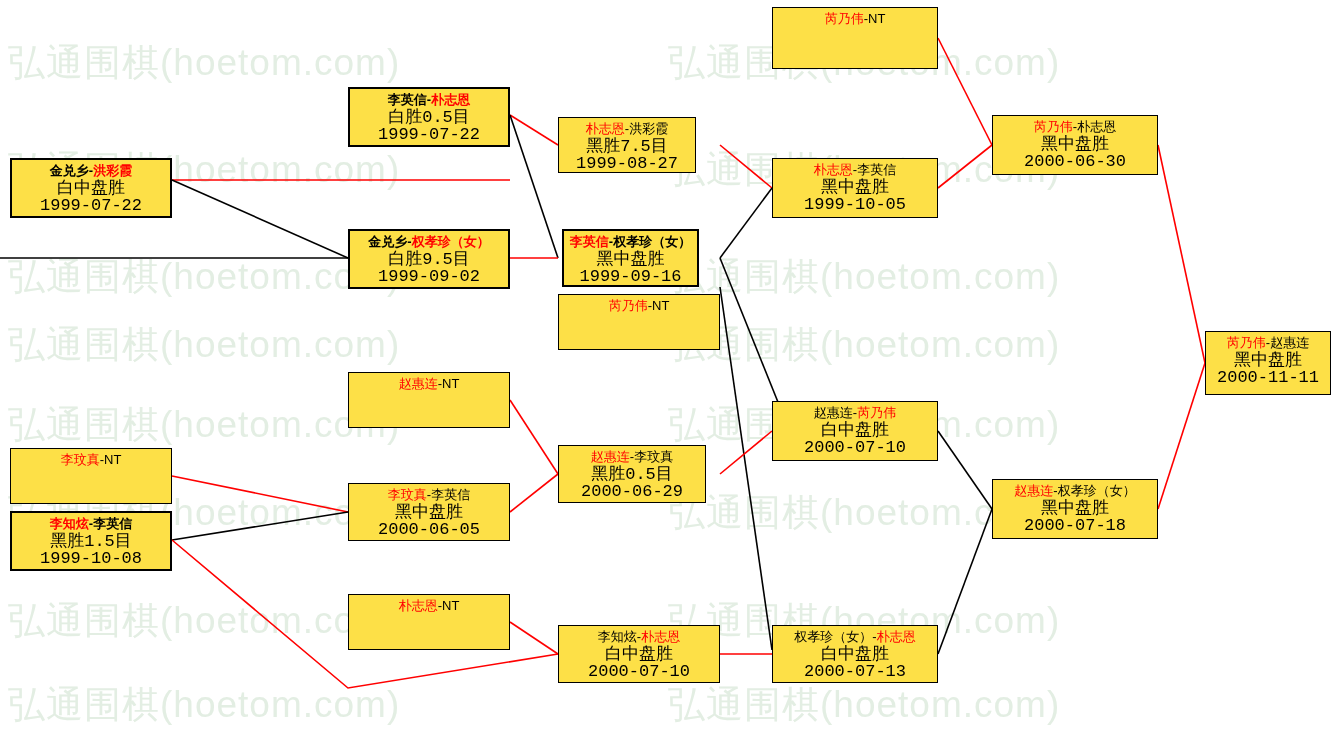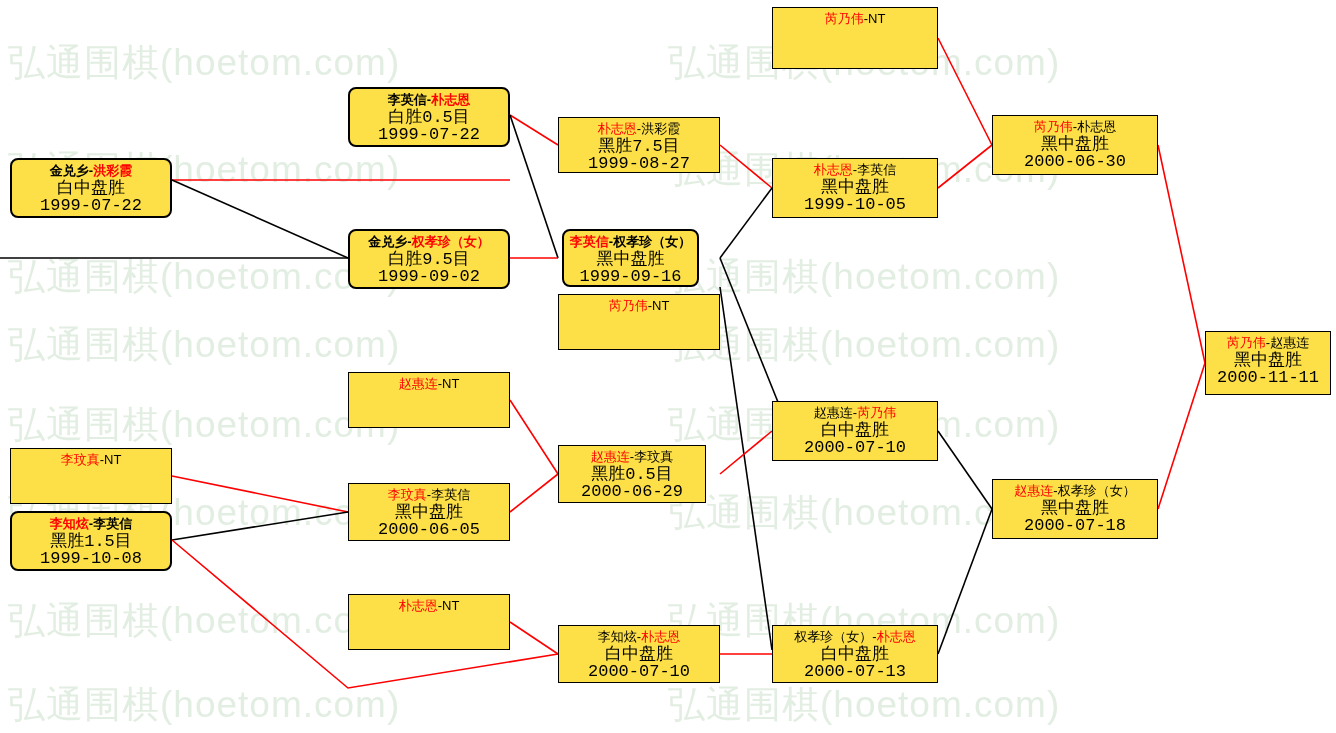--- a/index.html
+++ b/index.html
@@ -52,21 +52,20 @@
     border: 1px solid #000000;
     text-align: center;
     color: #000000;
     font-size: 13px;
     line-height: 17px;
     padding-top: 2px;
     white-space: nowrap;
   }
   .node.thick {
     border-width: 2px;
-    border-radius: 8px;
   }
   .node .title {
     font-size: 13px;
     line-height: 18px;
   }
   .node.thick .title {
     font-weight: bold;
   }
   .node .line2,
   .node .line3 {
@@ -137,21 +136,21 @@
       <div class="node thick" style="left: 348px; top: 87px; width: 162px; height: 60px;">
         <div class="title"><span class="blk">李英信</span><span class="blk">-</span><span class="red">朴志恩</span></div>
         <div class="line2">白胜0.5目</div>
         <div class="line3">1999-07-22</div>
       </div>
       <div class="node thick" style="left: 348px; top: 229px; width: 162px; height: 60px;">
         <div class="title"><span class="blk">金兑乡</span><span class="blk">-</span><span class="red">权孝珍（女）</span></div>
         <div class="line2">白胜9.5目</div>
         <div class="line3">1999-09-02</div>
       </div>
-      <div class="node" style="left: 558px; top: 117px; width: 162px; height: 56px;">
+      <div class="node" style="left: 558px; top: 117px; width: 138px; height: 56px;">
         <div class="title"><span class="red">朴志恩</span><span class="blk">-</span><span class="blk">洪彩霞</span></div>
         <div class="line2">黑胜7.5目</div>
         <div class="line3">1999-08-27</div>
       </div>
       <div class="node thick" style="left: 562px; top: 229px; width: 137px; height: 58px;">
         <div class="title"><span class="red">李英信</span><span class="blk">-</span><span class="blk">权孝珍（女）</span></div>
         <div class="line2">黑中盘胜</div>
         <div class="line3">1999-09-16</div>
       </div>
       <div class="node" style="left: 558px; top: 294px; width: 162px; height: 56px;">

